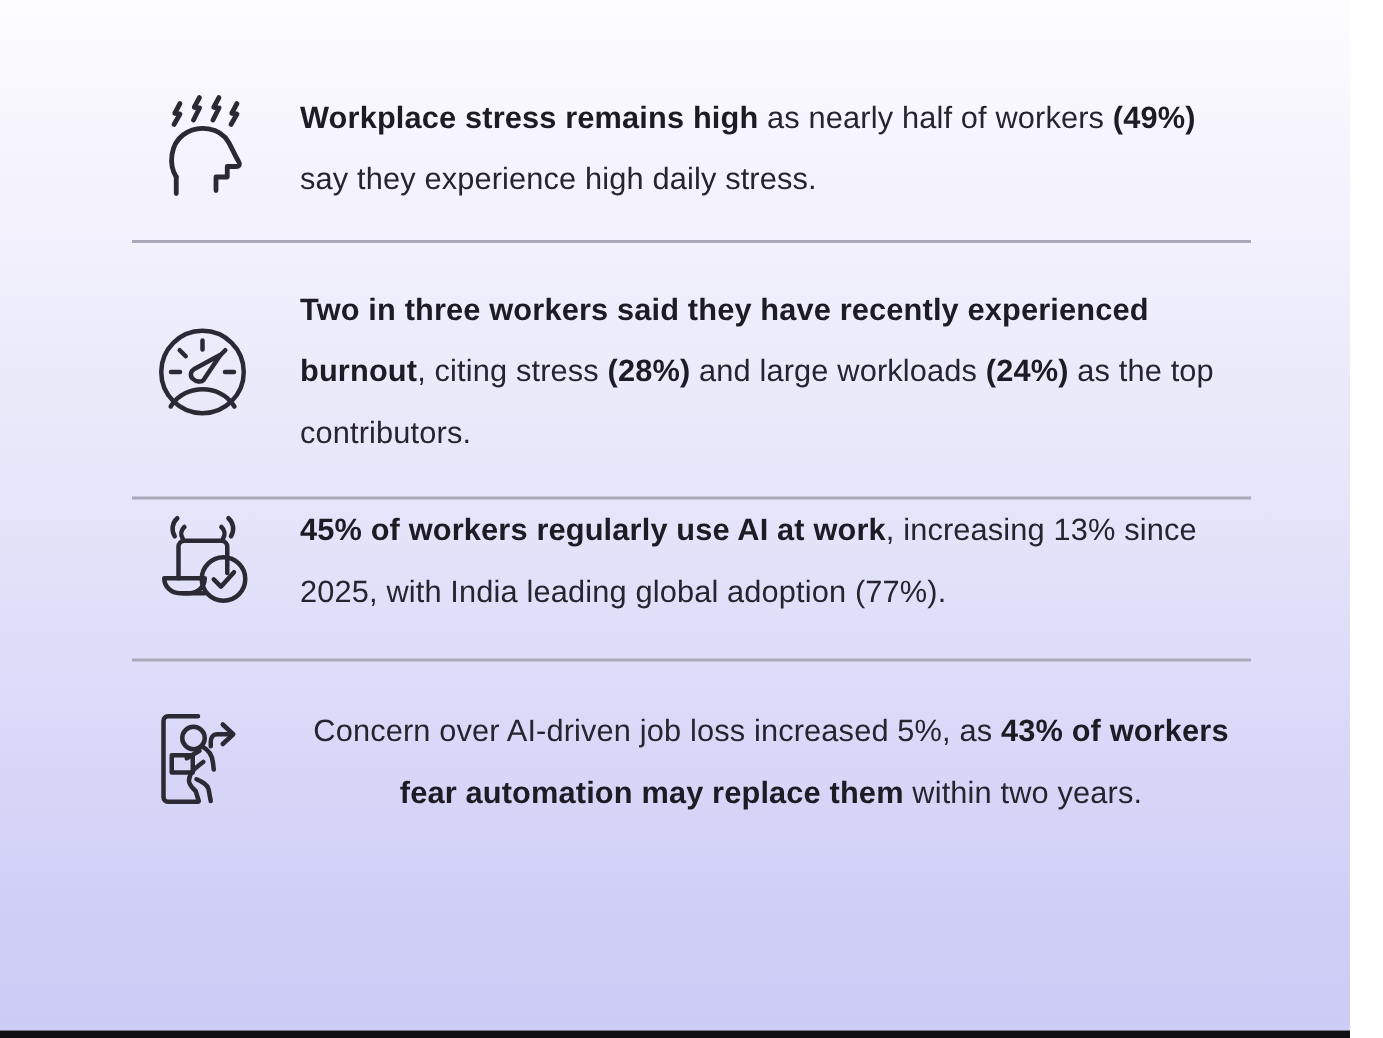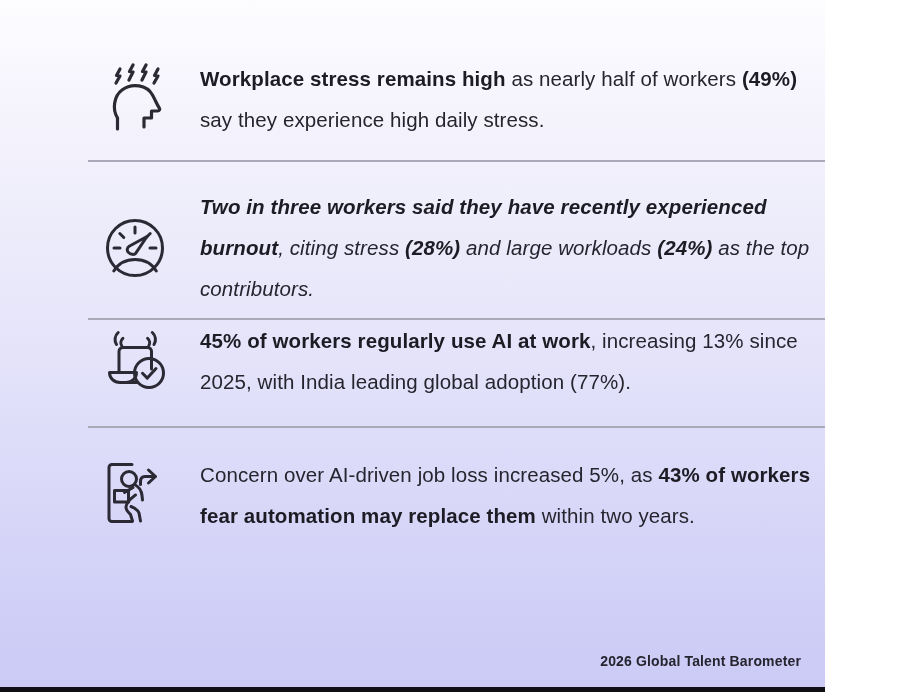--- a/index.html
+++ b/index.html
@@ -10,21 +10,21 @@
   body {
     width: 922px;
     height: 692px;
     overflow: hidden;
     font-family: "Liberation Sans", sans-serif;
     background: #ffffff;
   }
 
   #slide {
     position: relative;
-    width: 825px;
+    width: 900px;
     height: 692px;
     box-sizing: border-box;
     background: linear-gradient(180deg,
         #fdfdff 0%,
         #f7f6fe 12%,
         #f0effb 26%,
         #e9e8fa 42%,
         #e1e0fa 58%,
         #d8d7f8 74%,
         #d0cff7 88%,
@@ -82,23 +82,23 @@
 
   .divider {
     height: 2px;
     background: #a9a9ba;
     width: 746px;
     margin: 0;
   }
 
   
   .row-1 { padding-top: 18px;  padding-bottom: 20px; }
-  .row-2 { padding-top: 24px;  padding-bottom: 9px; font-style: italic; }
+  .row-2 { padding-top: 24px;  padding-bottom: 22px; }
   .row-3 {  padding-bottom: 24px; }
-  .row-4 { padding-top: 26px;  padding-bottom: 20px; }
+  .row-4 { padding-top: 26px;  padding-bottom: 20px; text-align: center; }
 
   .footer {
     position: absolute;
     right: 24px;
     bottom: 18px;
     font-size: 14px;
     font-weight: 700;
     color: #26242e;
     letter-spacing: 0.15px;
   }
@@ -199,15 +199,14 @@
           <path d="M27 46.5 C30.5 48 34 49.5 35 53 L36.5 61"></path>
         </svg>
       </div>
       <div class="text-cell">
         <p class="stat-text"><span>Concern over AI-driven job loss increased 5%, as </span><b>43% of workers fear automation may replace them</b><span> within two years.</span></p>
       </div>
     </div>
 
   </div>
 
-  <div class="footer">2026 Global Talent Barometer</div>
 
 </div>
 
 </body></html>

